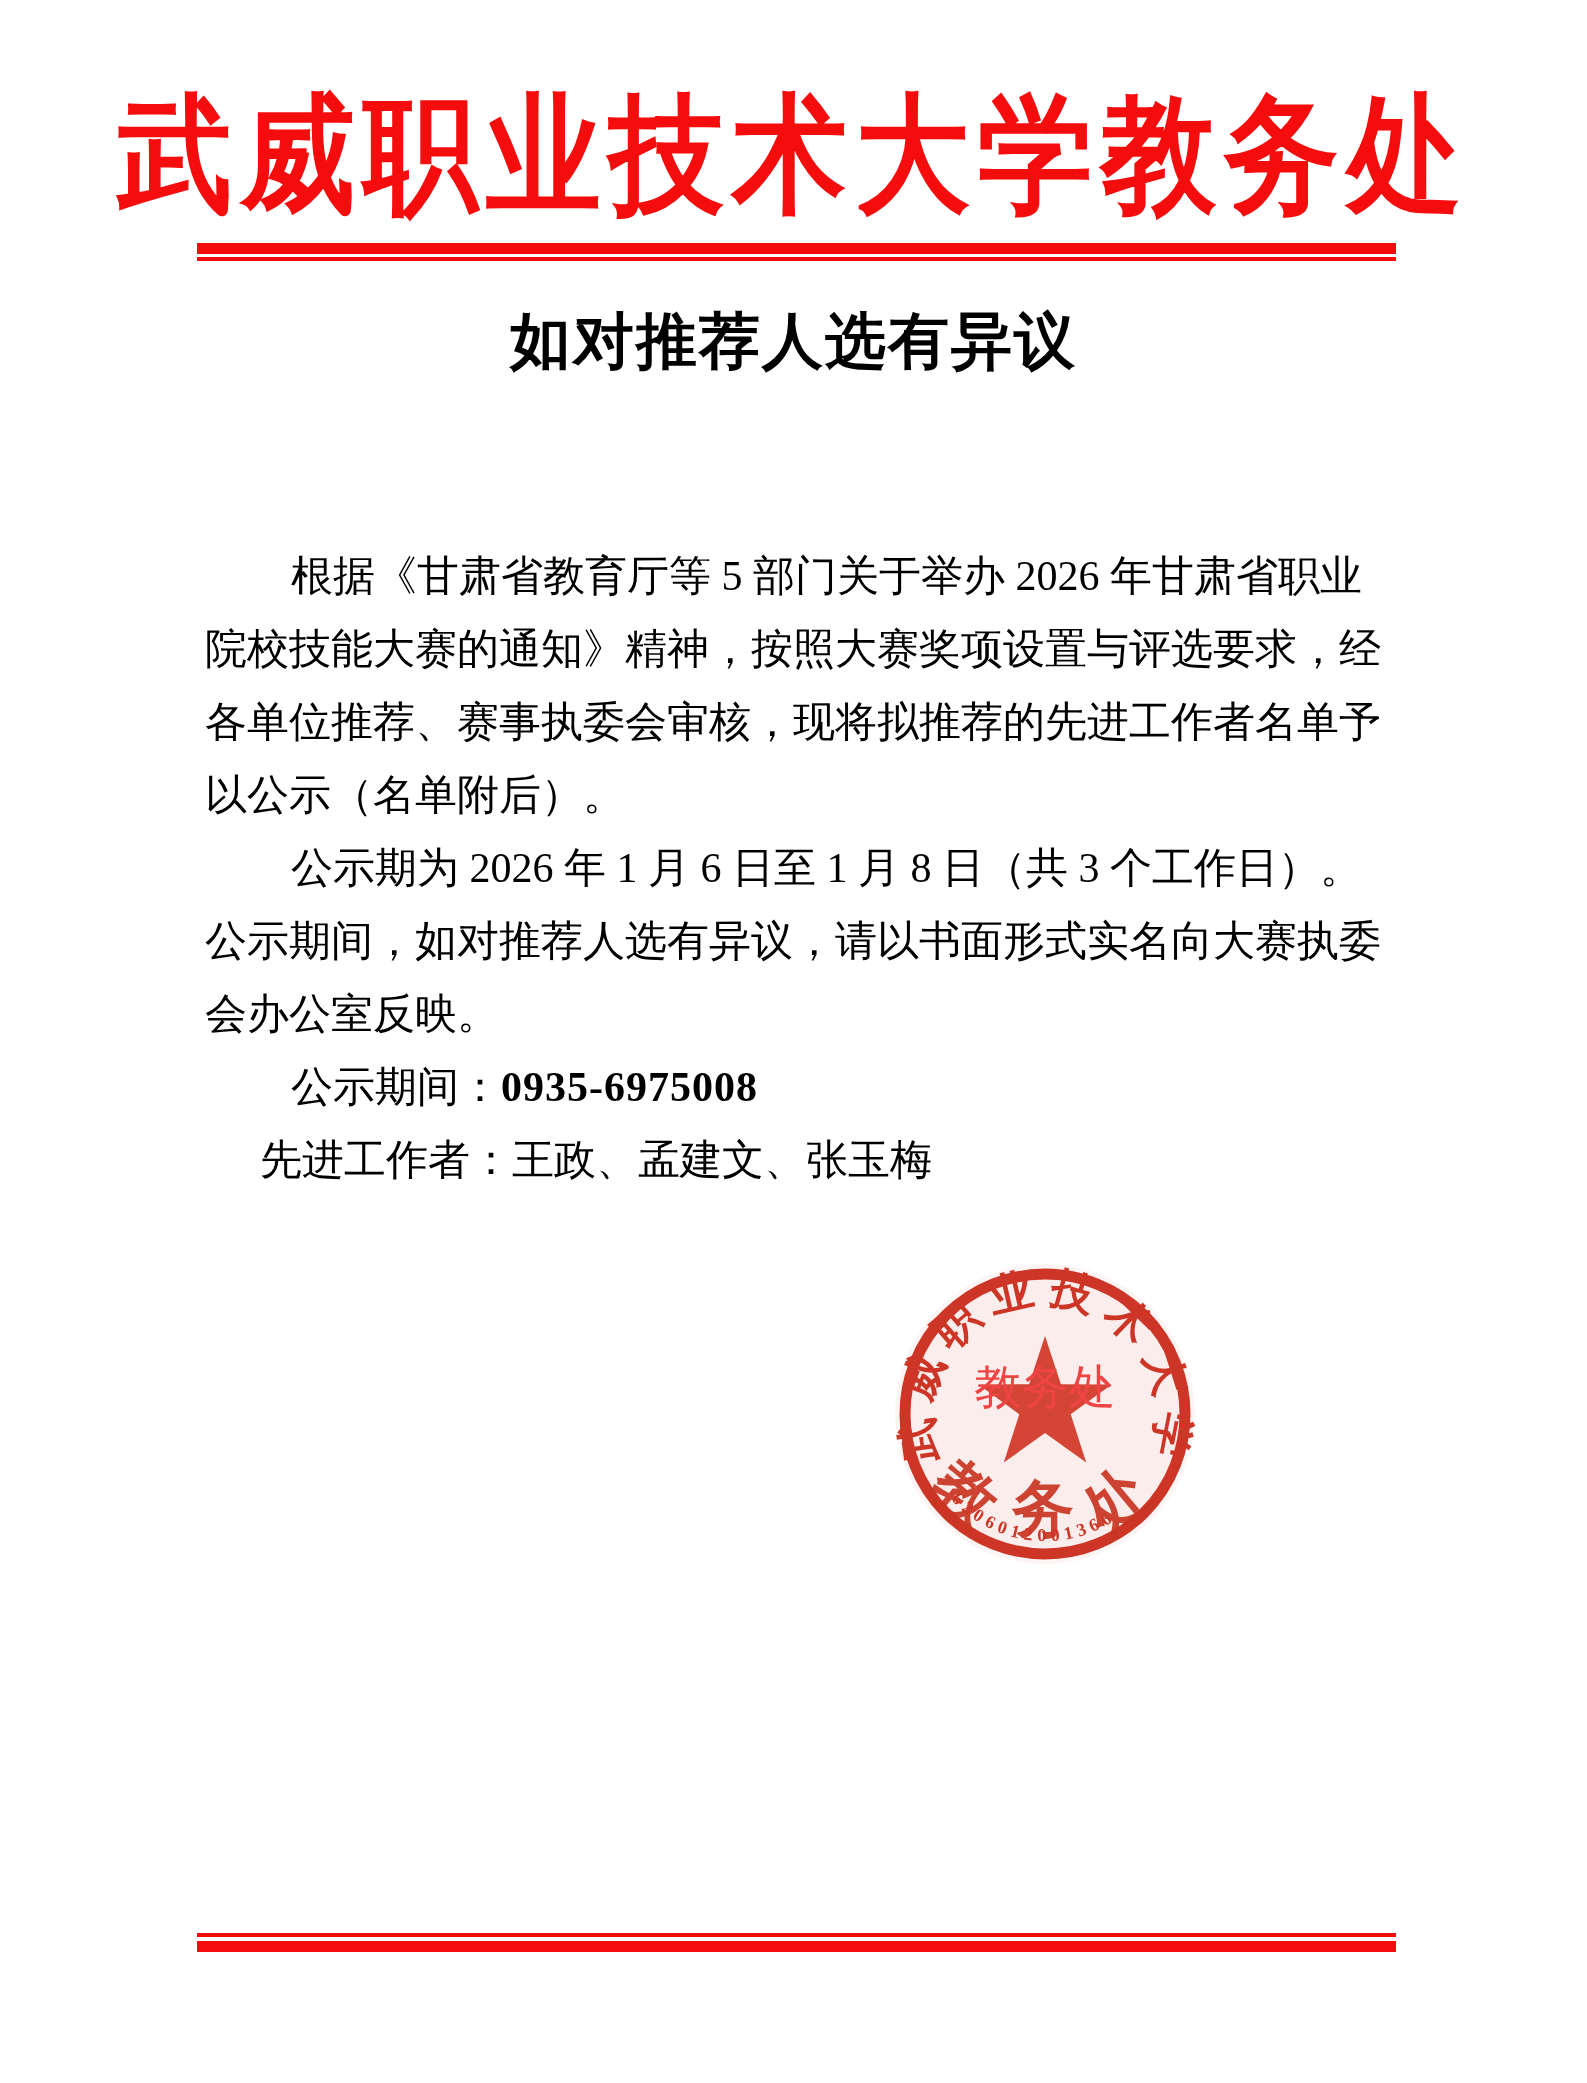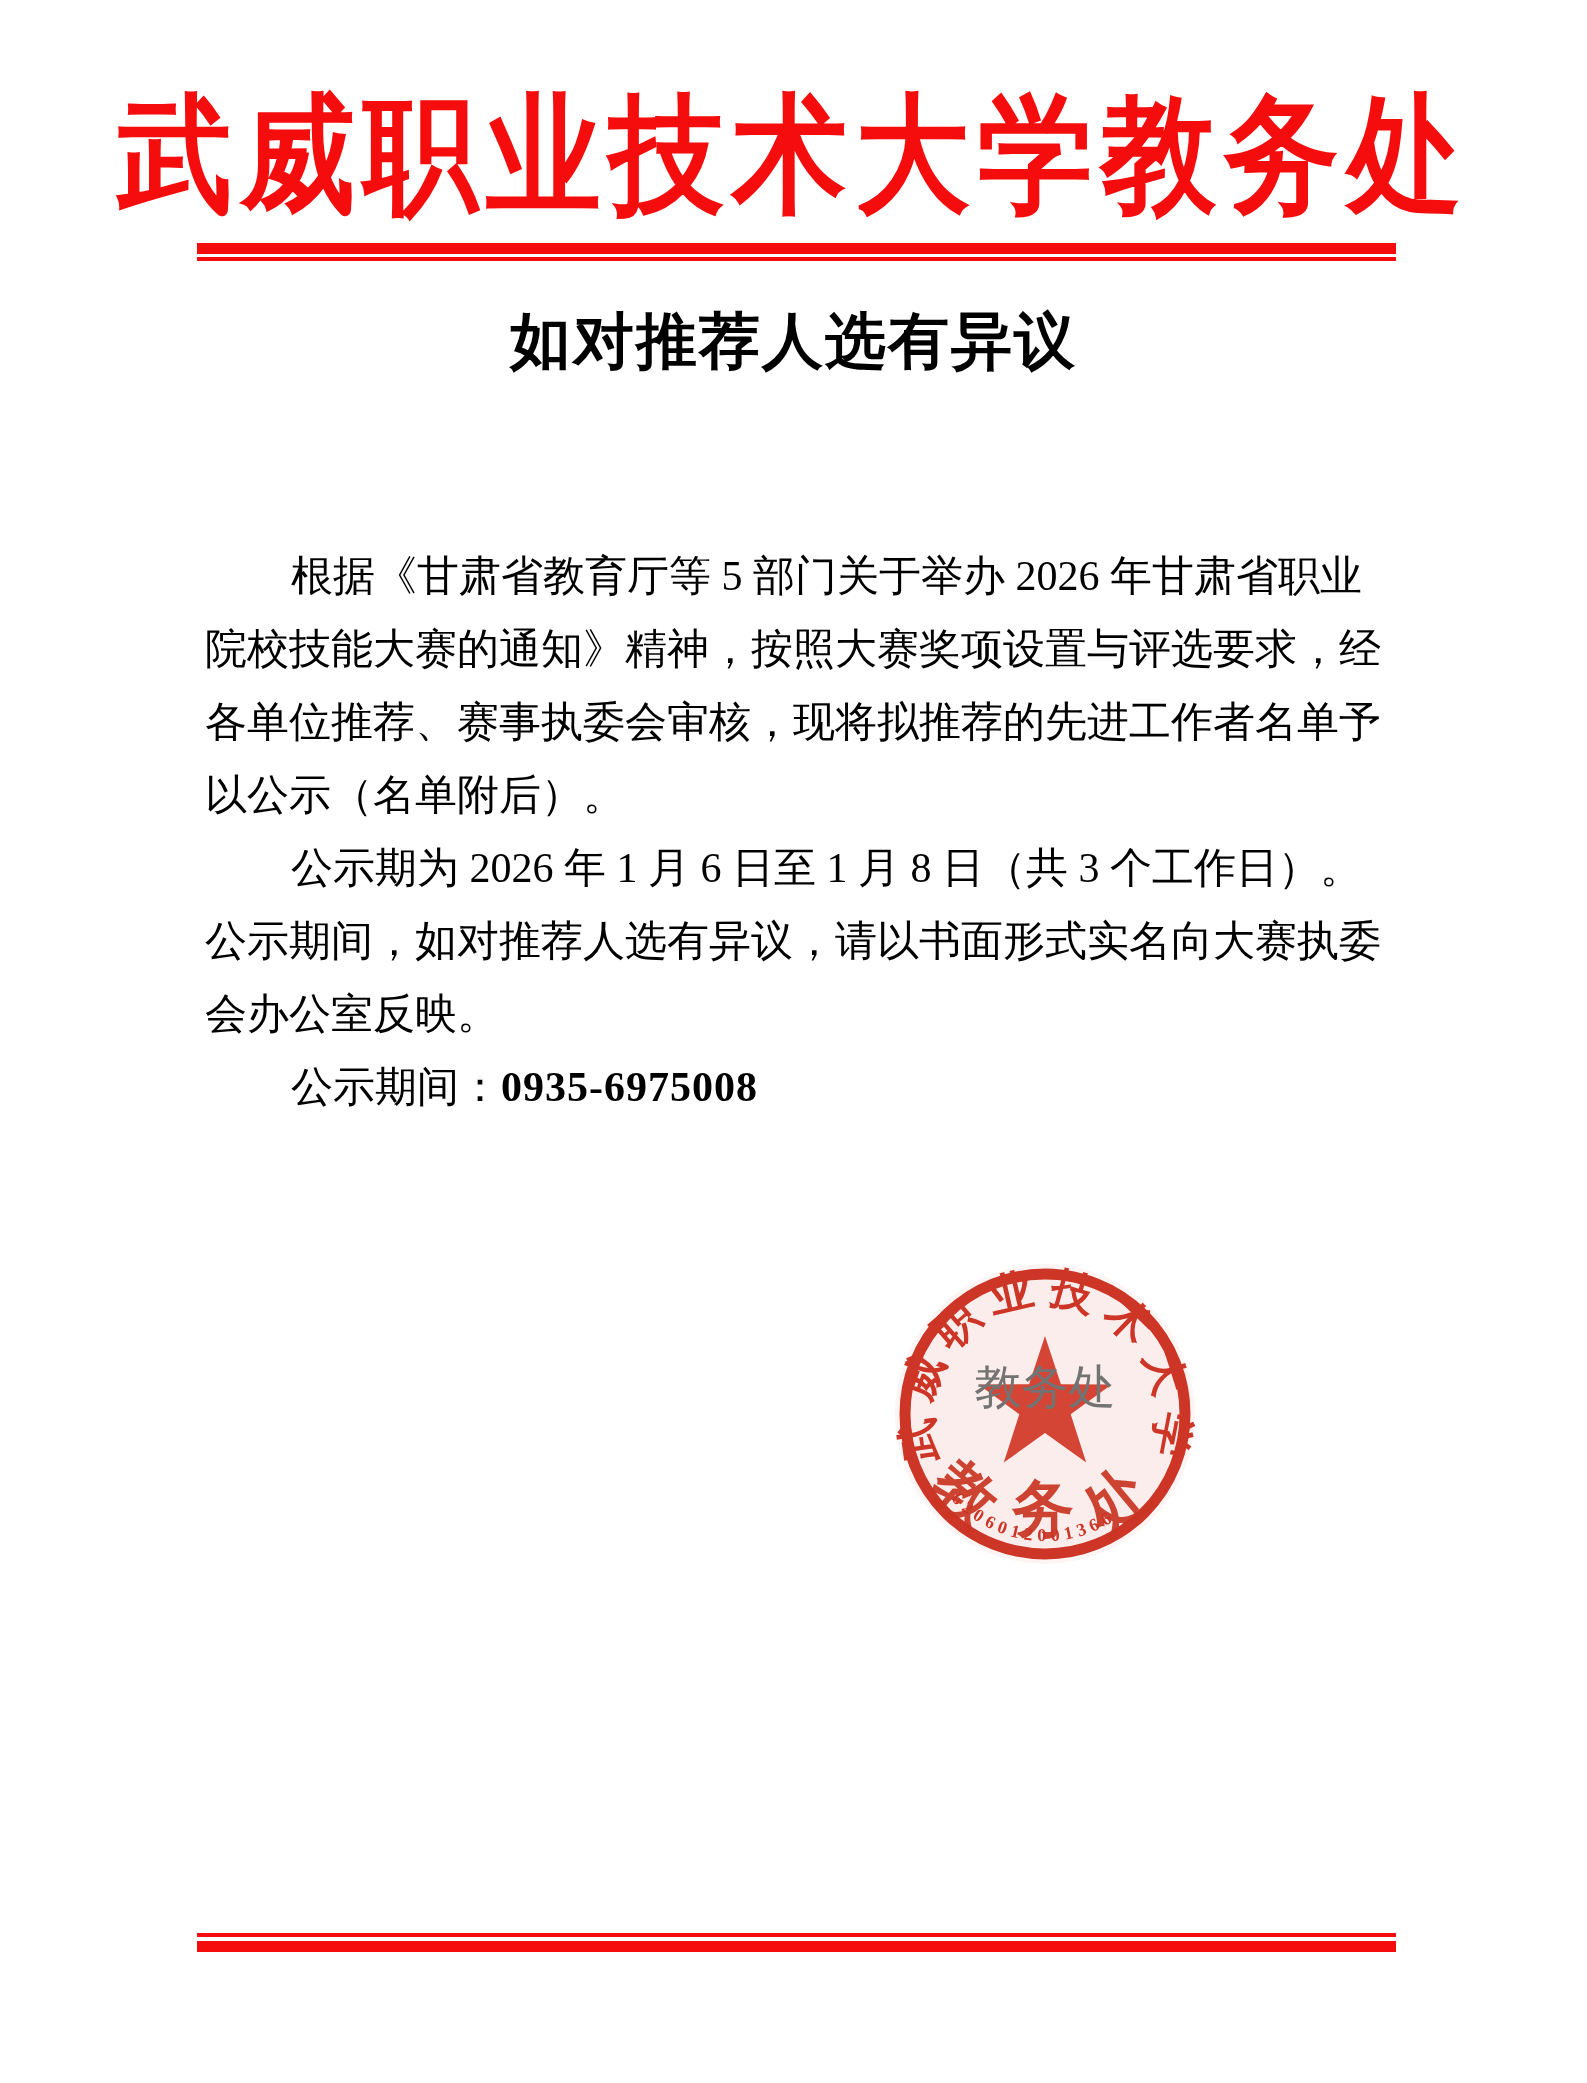--- a/index.html
+++ b/index.html
@@ -31,21 +31,21 @@
     font-size:42px; line-height:73px; letter-spacing:0px;
   }
   .body-block p { margin:0; white-space:pre-line; }
   .para { text-indent:86px; }
   .contact-line { text-indent:86px; }
   .contact-line .phone { font-weight:bold; letter-spacing:1px;margin-top:32px; }
   .workers-line { margin-top:73px; text-indent:55px; }
   .seal-wrap { position:absolute; left:890px; top:1259px; width:310px; height:310px; z-index:1; }
   .sig-dept {
     position:absolute; top:1360px; left:890px; width:310px; z-index:2;
-    text-align:center; font-size:47px; line-height:54px; color:#737373;
+    text-align:center; font-size:47px; line-height:54px; color:#ef4444;
   }
   .sig-date {
     position:absolute; top:1440px; left:880px; width:360px; z-index:2;
     text-align:center; font-size:46px; line-height:52px; color:#000; white-space:nowrap;
   }
   .seal-arc-text { font-weight:bold; }
 </style>
 </head>
 <body>
 
@@ -65,20 +65,21 @@
 
   <div class="body-block">
     <p class="para">根据《甘肃省教育厅等 5 部门关于举办 2026 年甘肃省职业
 院校技能大赛的通知》精神，按照大赛奖项设置与评选要求，经
 各单位推荐、赛事执委会审核，现将拟推荐的先进工作者名单予
 以公示（名单附后）。</p>
     <p class="para">公示期为 2026 年 1 月 6 日至 1 月 8 日（共 3 个工作日）。
 公示期间，如对推荐人选有异议，请以书面形式实名向大赛执委
 会办公室反映。</p>
     <p class="contact-line"><span>公示期间：</span><span class="phone">0935-6975008</span></p>
+    <p class="workers-line">先进工作者：王政、孟建文、张玉梅</p>
   </div>
 
   <div class="seal-wrap">
     <svg width="310" height="310" viewBox="0 0 310 310">
       <circle cx="155" cy="155" r="150" fill="rgba(214,80,70,0.06)"></circle>
       <circle cx="155" cy="155" r="140" fill="rgba(235,170,160,0.10)" stroke="#cd3627" stroke-width="11"></circle>
       <path id="sealArcTop" d="M 52 204 A 113 113 0 1 1 258 204" fill="none"></path>
       <path id="sealArcBottom" d="M 51 228 A 127 127 0 0 0 259 228" fill="none"></path>
       <text class="seal-arc-text" font-size="44" fill="#cd3627" letter-spacing="12"><textPath href="#sealArcTop" startOffset="4">武威职业技术大学</textPath></text>
       <polygon points="155,77 170.9,125.2 221.6,125.4 180.7,155.3 196.2,203.6 155,174 113.8,203.6 129.3,155.3 88.4,125.4 139.1,125.2" fill="#d23c2b" opacity="0.95"></polygon>

